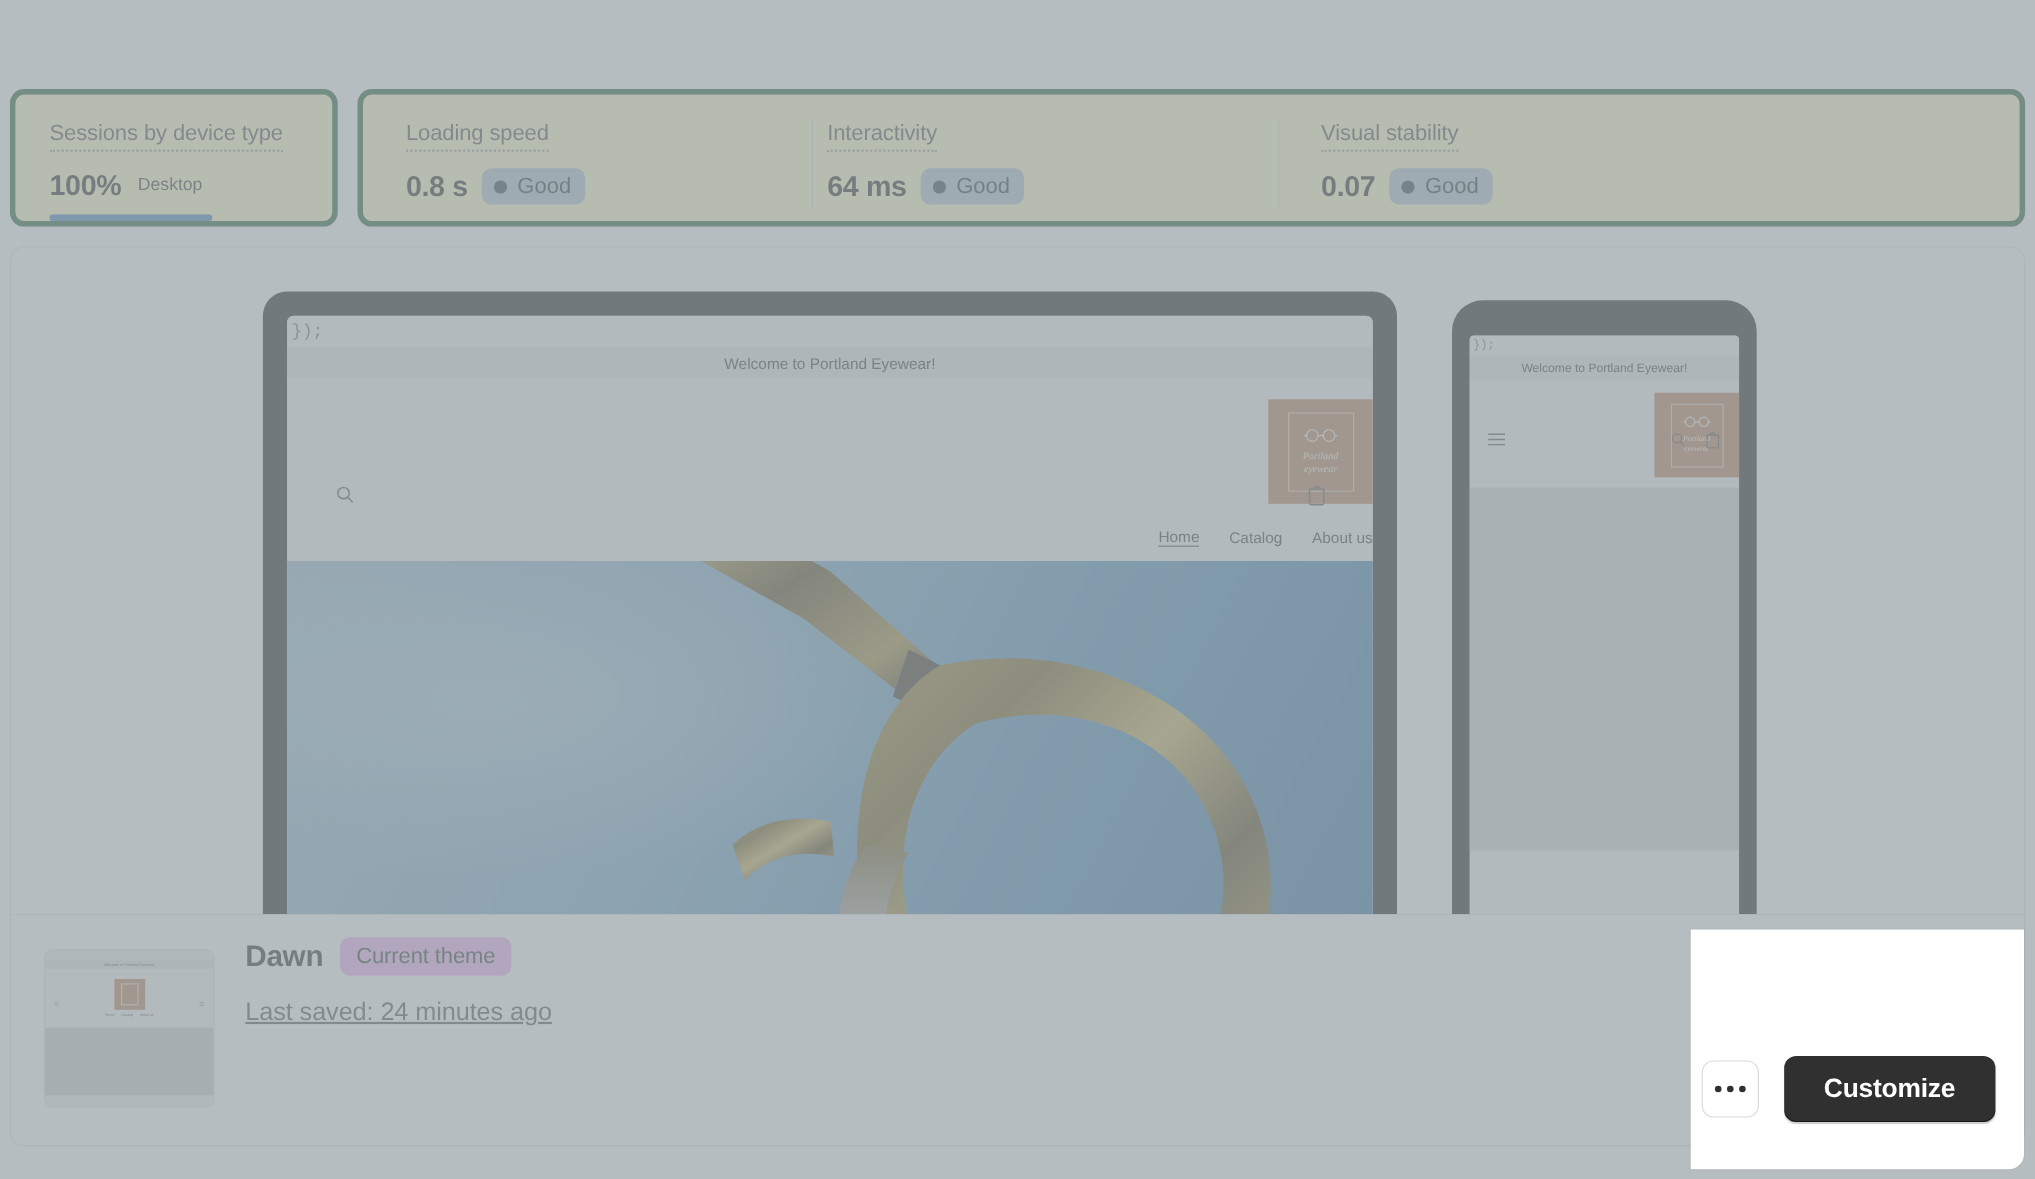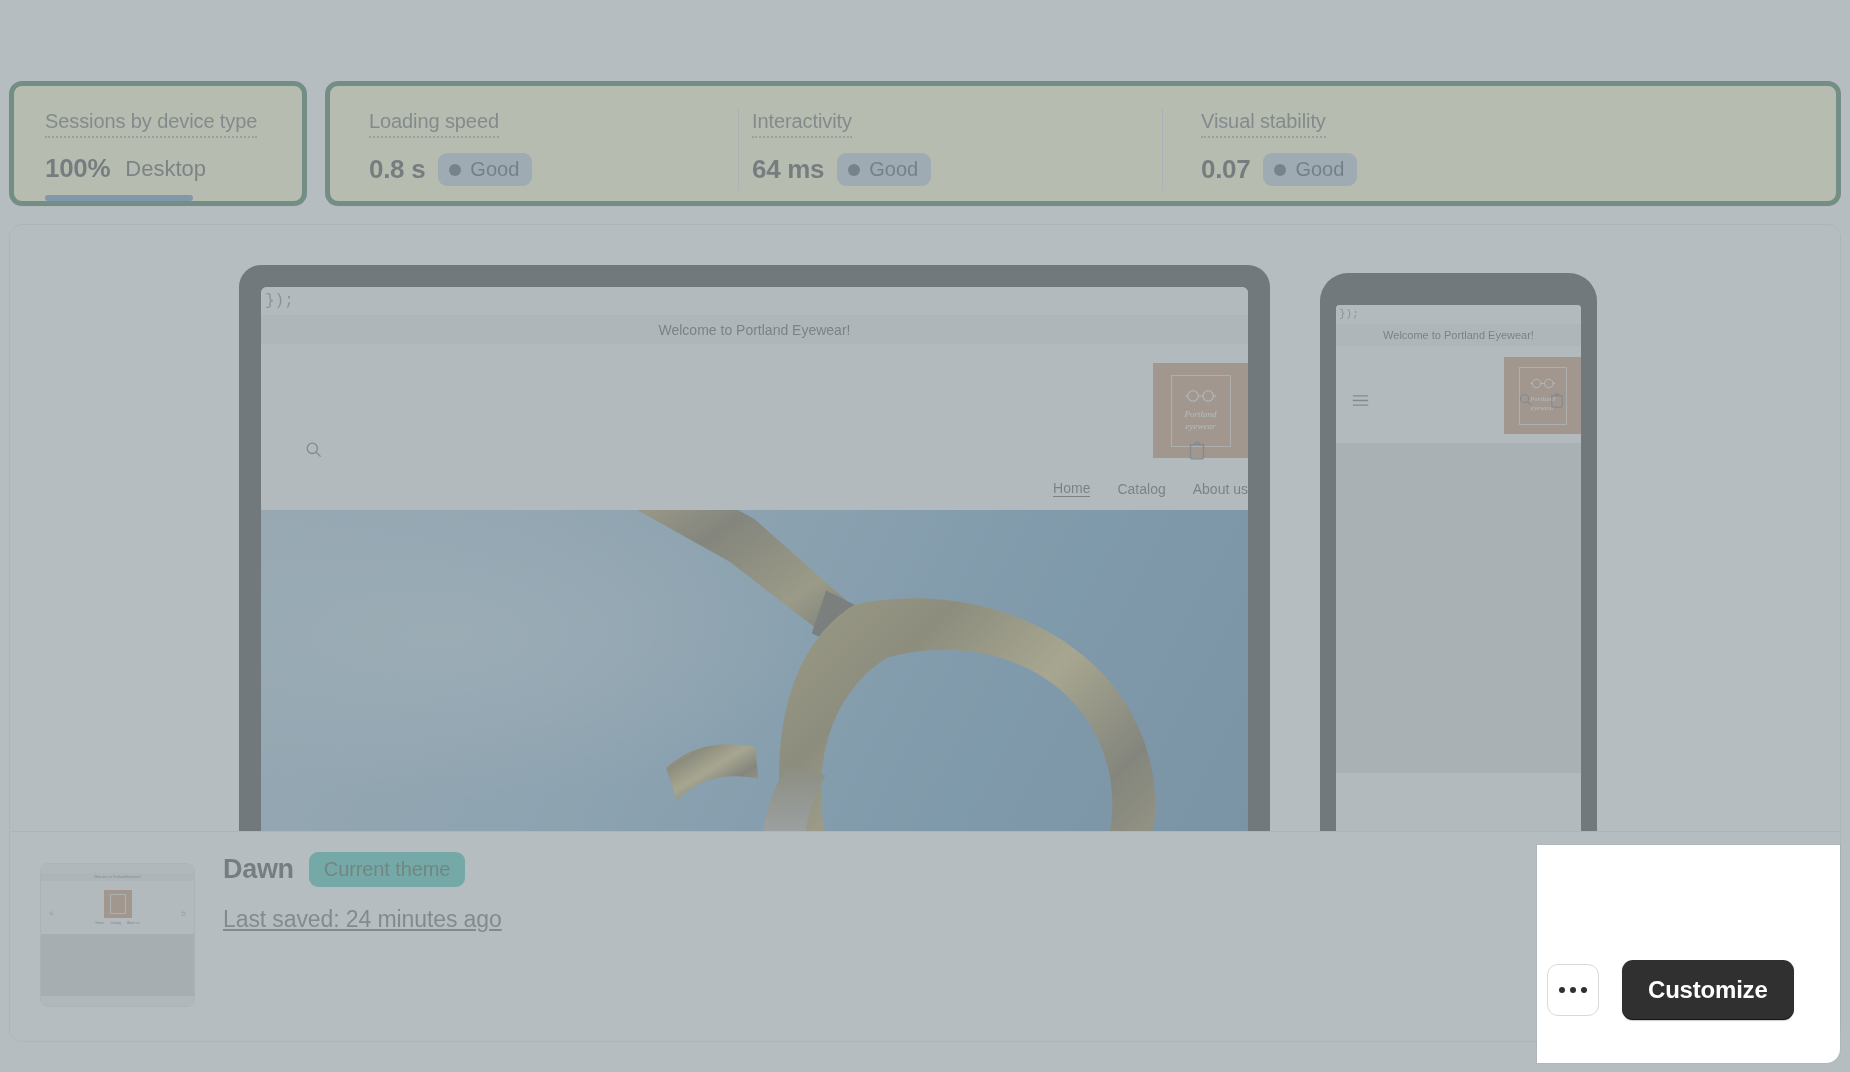--- a/index.html
+++ b/index.html
@@ -83,21 +83,21 @@
   }
   .metric-value-row {
     margin-top: 15px;
     display: flex; align-items: center; gap: 13px;
   }
   .metric-number {
     font-size: 26px; font-weight: 700; color: #1a1a1a;
     letter-spacing: -0.3px; white-space: nowrap;
   }
   .metric-sub {
-    font-size: 22px; color: #303030; margin-left: 2px; text-align: right;
+    font-size: 16px; color: #303030; margin-left: 2px; text-align: right;
   }
   .badge-good {
     display: inline-flex; align-items: center; gap: 9px;
     background: #a8bdd0;
     border-radius: 9px;
     padding: 5px 13px 5px 11px;
     font-size: 20px; color: #16272e; font-weight: 400;
   }
   .badge-dot {
     width: 12px; height: 12px; border-radius: 50%;
@@ -267,21 +267,21 @@
     border: 1px solid #d9d9d9; border-radius: 11px;
     background: #ffffff;
     display: flex; align-items: center; justify-content: center;
     gap: 5px; cursor: pointer;
   }
   .btn-more i {
     width: 6px; height: 6px; border-radius: 50%;
     background: #303030; display: block;
   }
   .btn-customize {
-    height: 60px; padding: 0 26px;
+    height: 60px; padding: 0 36px;
     border-radius: 11px; border: none;
     background: #303030; color: #ffffff;
     font-size: 24px; font-weight: 700;
     letter-spacing: -0.2px; cursor: pointer;
     box-shadow: inset 0 -1px 0 rgba(0,0,0,0.5), 0 1px 1px rgba(0,0,0,0.2);
   }
 
   
   #veil {
     position: absolute; inset: 0;
@@ -534,21 +534,21 @@
               <span>About us</span>
             </div>
           </div>
           <div style="height:62px;background:#c6c8ca;"></div>
           <div style="height:11px;background:#eceded;"></div>
         </div>
 
         <div class="theme-info">
           <div class="theme-name-row">
             <span class="theme-name">Dawn</span>
-            <span class="badge-current" style="background: #14b8a6;">Current theme</span>
+            <span class="badge-current" style="background: #f0abfc;">Current theme</span>
           </div>
           <div class="theme-saved">Last saved: 24 minutes ago</div>
         </div>
 
         <div class="theme-actions">
           <button class="btn-more">
             <i></i>
             <i></i>
             <i></i>
           </button>

